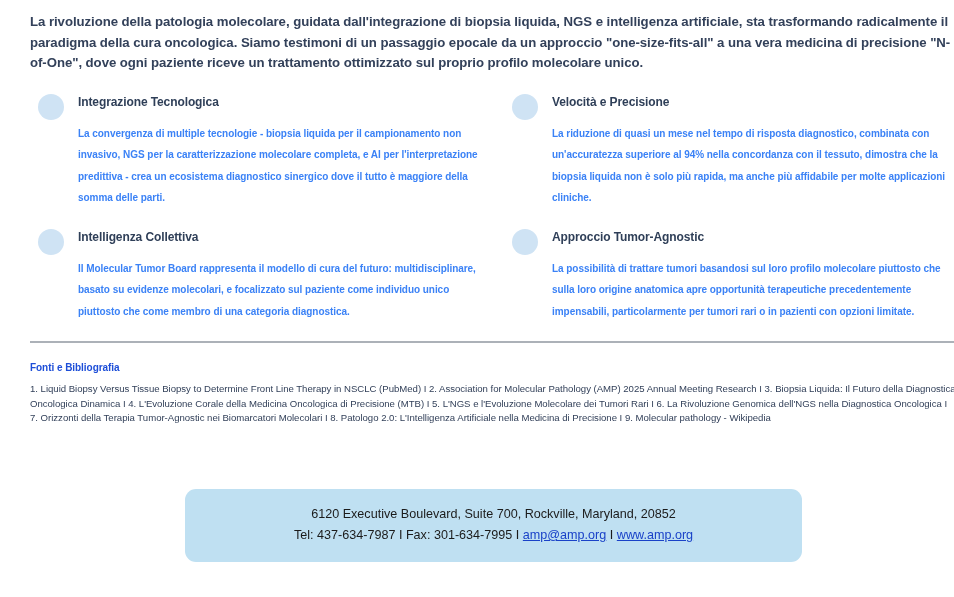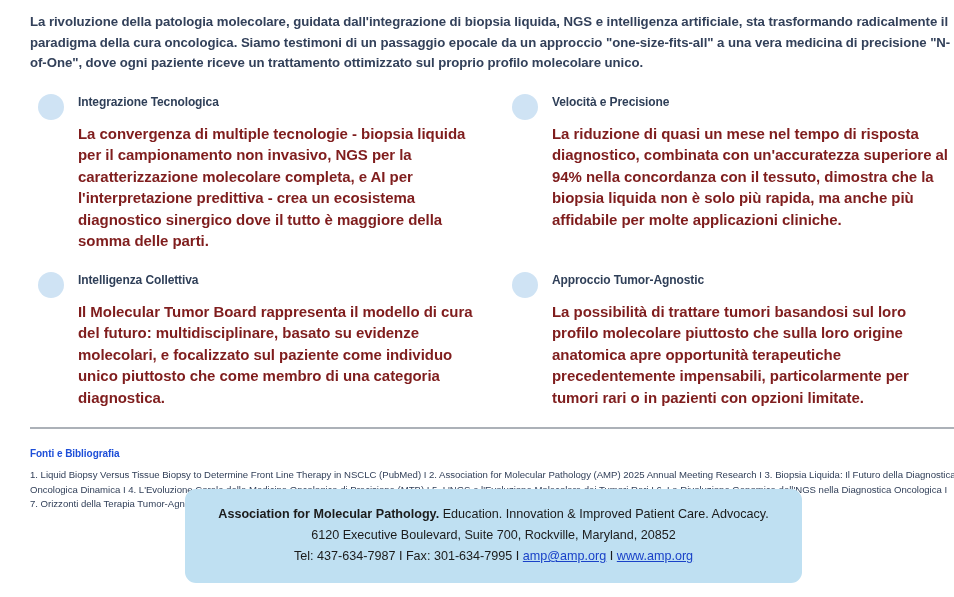--- a/index.html
+++ b/index.html
@@ -66,24 +66,24 @@
   .card-title {
     margin: 0;
     font-size: 12px;
     font-weight: bold;
     line-height: 24px;
     color: #2f3f58;
     letter-spacing: -0.1px;
   }
   .card-text {
     margin: 9px 0 0 0;
-    font-size: 15px;
+    font-size: 10px;
     font-weight: bold;
     line-height: 21.5px;
-    color: #7f1d1d;
+    color: #3b82f6;
     letter-spacing: -0.05px;
   }
 
   
   .divider {
     height: 2px;
     background: #acb1b8;
     margin: 19px 0 0 0;
     border: 0;
   }
@@ -174,22 +174,19 @@
     </div>
 
   </div>
 
   <hr class="divider">
 
   <h4 class="sources-title">Fonti e Bibliografia</h4>
   <p class="sources-text">1. Liquid Biopsy Versus Tissue Biopsy to Determine Front Line Therapy in NSCLC (PubMed) I 2. Association for Molecular Pathology (AMP) 2025 Annual Meeting Research I 3. Biopsia Liquida: Il Futuro della Diagnostica Oncologica Dinamica I 4. L'Evoluzione Corale della Medicina Oncologica di Precisione (MTB) I 5. L'NGS e l'Evoluzione Molecolare dei Tumori Rari I 6. La Rivoluzione Genomica dell'NGS nella Diagnostica Oncologica I 7. Orizzonti della Terapia Tumor-Agnostic nei Biomarcatori Molecolari I 8. Patologo 2.0: L'Intelligenza Artificiale nella Medicina di Precisione I 9. Molecular pathology - Wikipedia</p>
 
   <div class="footer-box">
-    <div class="footer-line">
-      <span class="footer-strong">Association for Molecular Pathology.</span><span> Education. Innovation &amp; Improved Patient Care. Advocacy.</span>
-    </div>
     <div class="footer-line">6120 Executive Boulevard, Suite 700, Rockville, Maryland, 20852</div>
     <div class="footer-line">
       <span>Tel: 437-634-7987</span><span class="sep"> I </span><span>Fax: 301-634-7995</span><span class="sep"> I </span><a class="footer-link" href="#">amp@amp.org</a><span class="sep"> I </span><a class="footer-link" href="#">www.amp.org</a>
     </div>
   </div>
 
 </div>
 
 </body></html>

